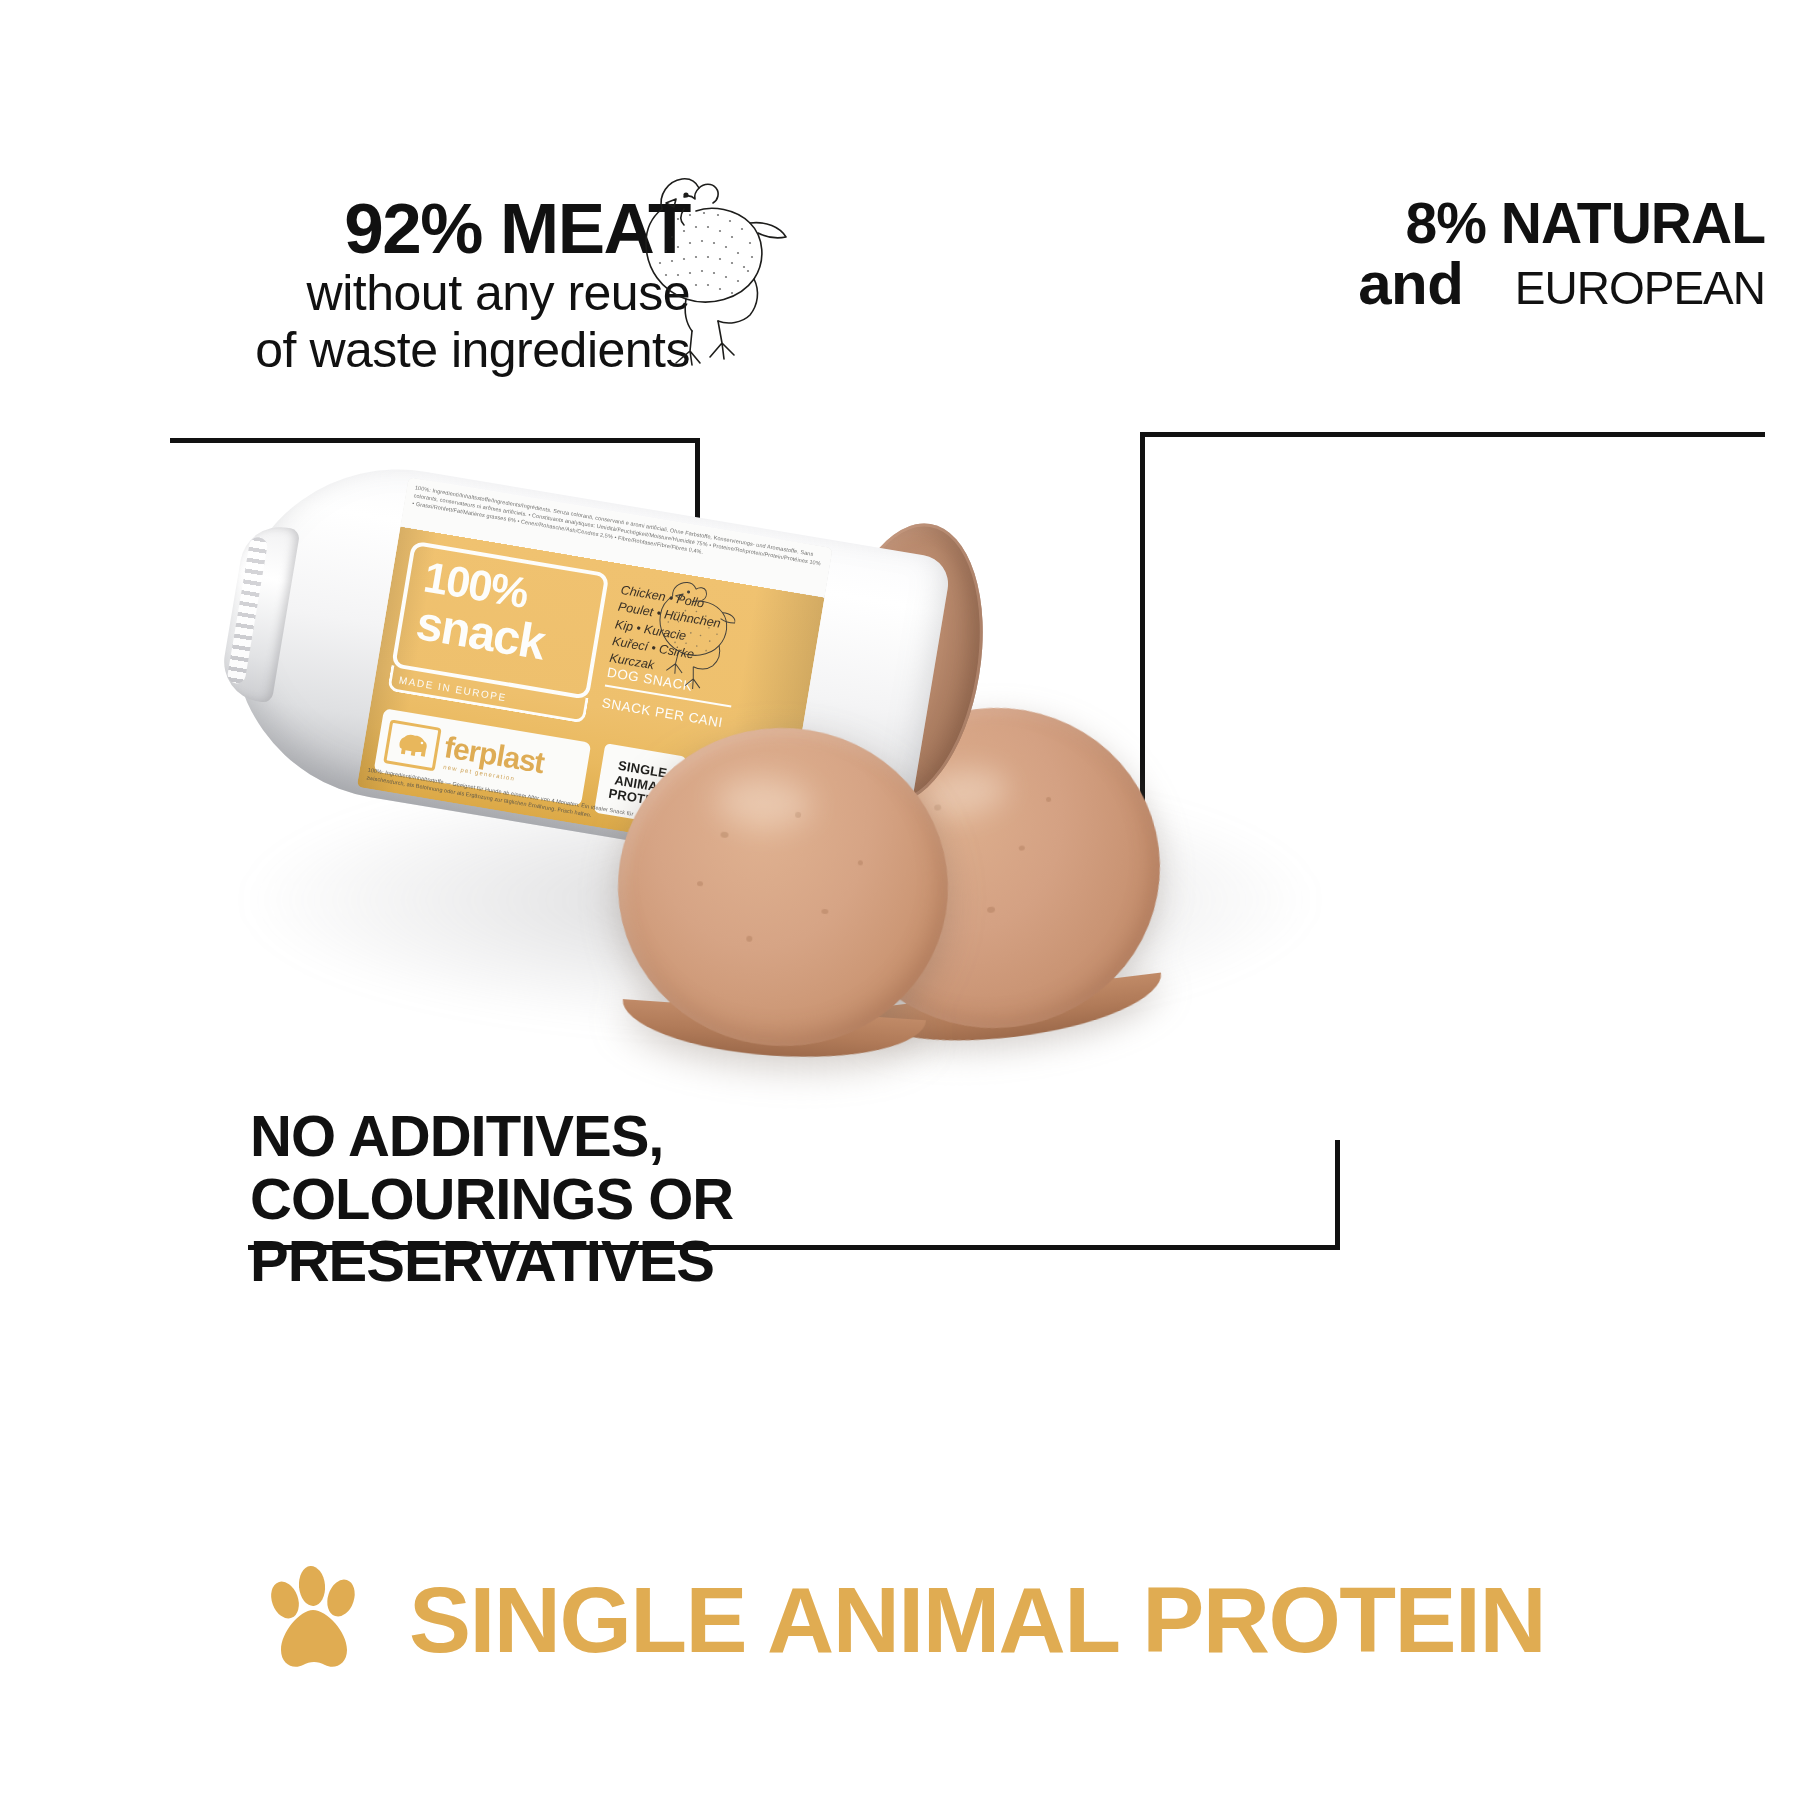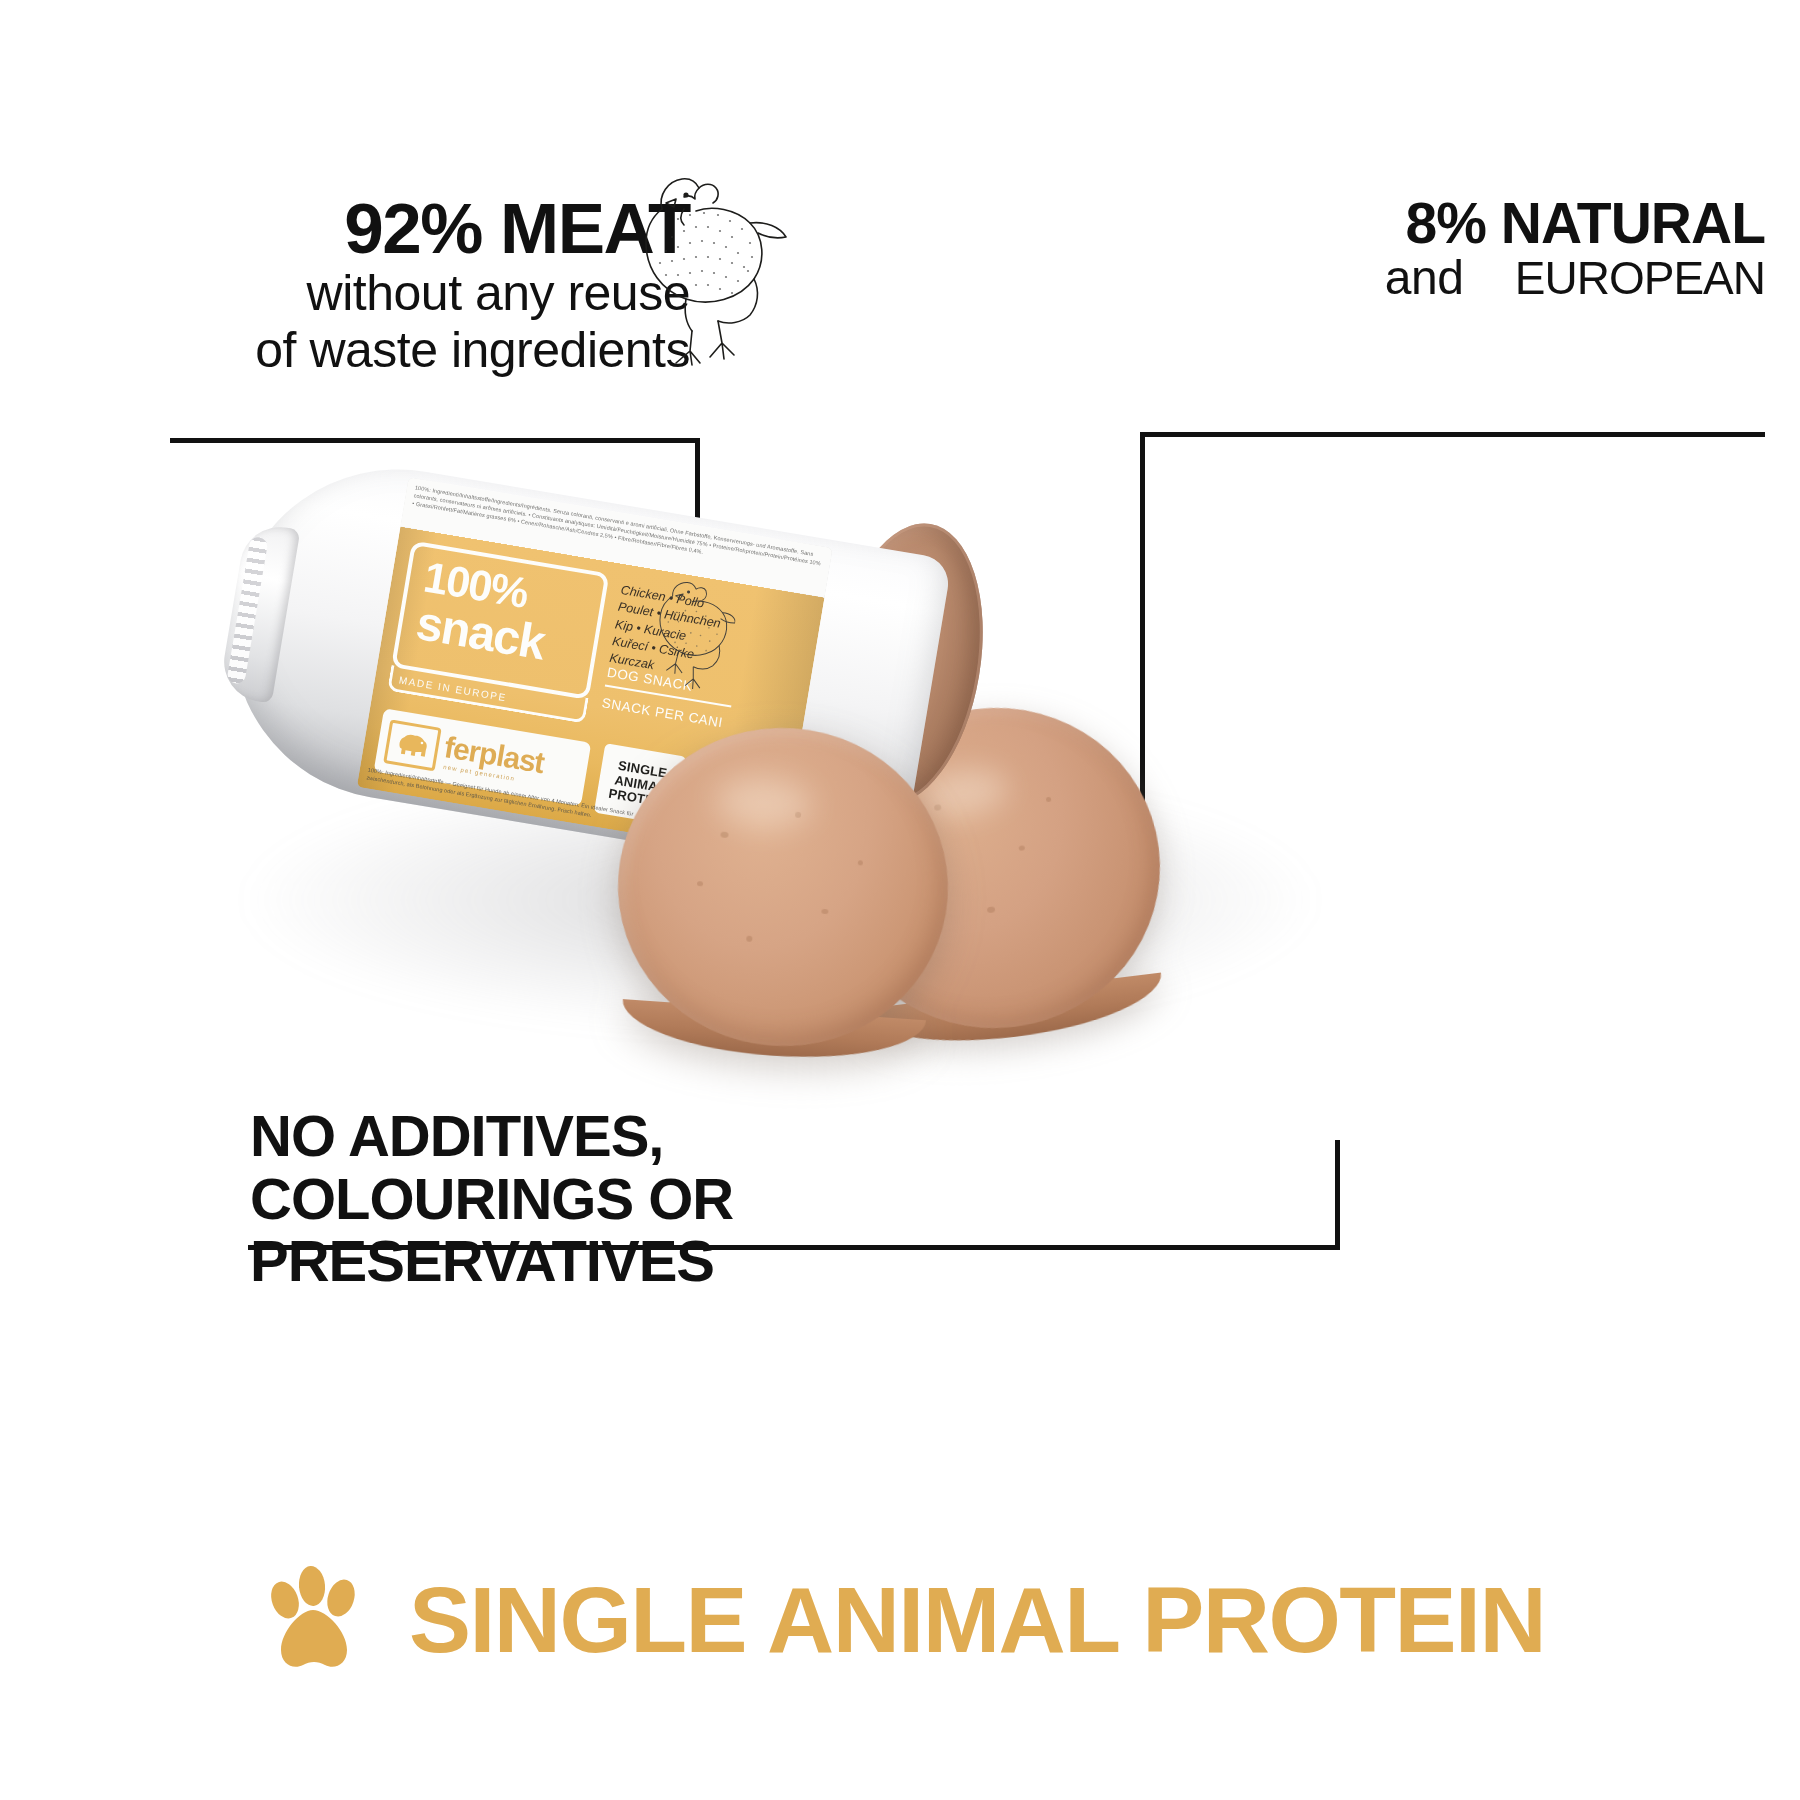--- a/index.html
+++ b/index.html
@@ -25,21 +25,21 @@
     line-height:0.96; color:#111;
   }
   .c-tl .sub {
     font-size:50px; font-weight:400; line-height:1.06; color:#111;
     letter-spacing:-0.5px; margin-top:4px;
   }
 
   .c-tr { right:35px; top:195px; width:520px; text-align:right; }
   .c-tr .l1 { font-size:57px; font-weight:bold; line-height:1.0; letter-spacing:-1px; color:#111; }
   .c-tr .l2 { line-height:1.0; margin-top:2px; color:#111; white-space:nowrap; }
-  .c-tr .l2 .and { font-size:48px; font-weight:400; letter-spacing:-0.5px; }
+  .c-tr .l2 .and { font-size:60px; font-weight:700; letter-spacing:-0.5px; }
   .c-tr .l2 .eu  { font-size:46px; font-weight:normal; letter-spacing:-1px;margin-left:47px; }
   .c-tr .l3 { font-size:62px; font-weight:bold; line-height:1.02; letter-spacing:-1px; color:#111; margin-top:0px; }
 
   .c-bl { left:250px; top:1105px; width:930px; }
   .c-bl .bl1, .c-bl .bl2 {
     font-size:58px; font-weight:bold; letter-spacing:-1px; line-height:1.08; color:#111;
   }
 
   
   .banner {

